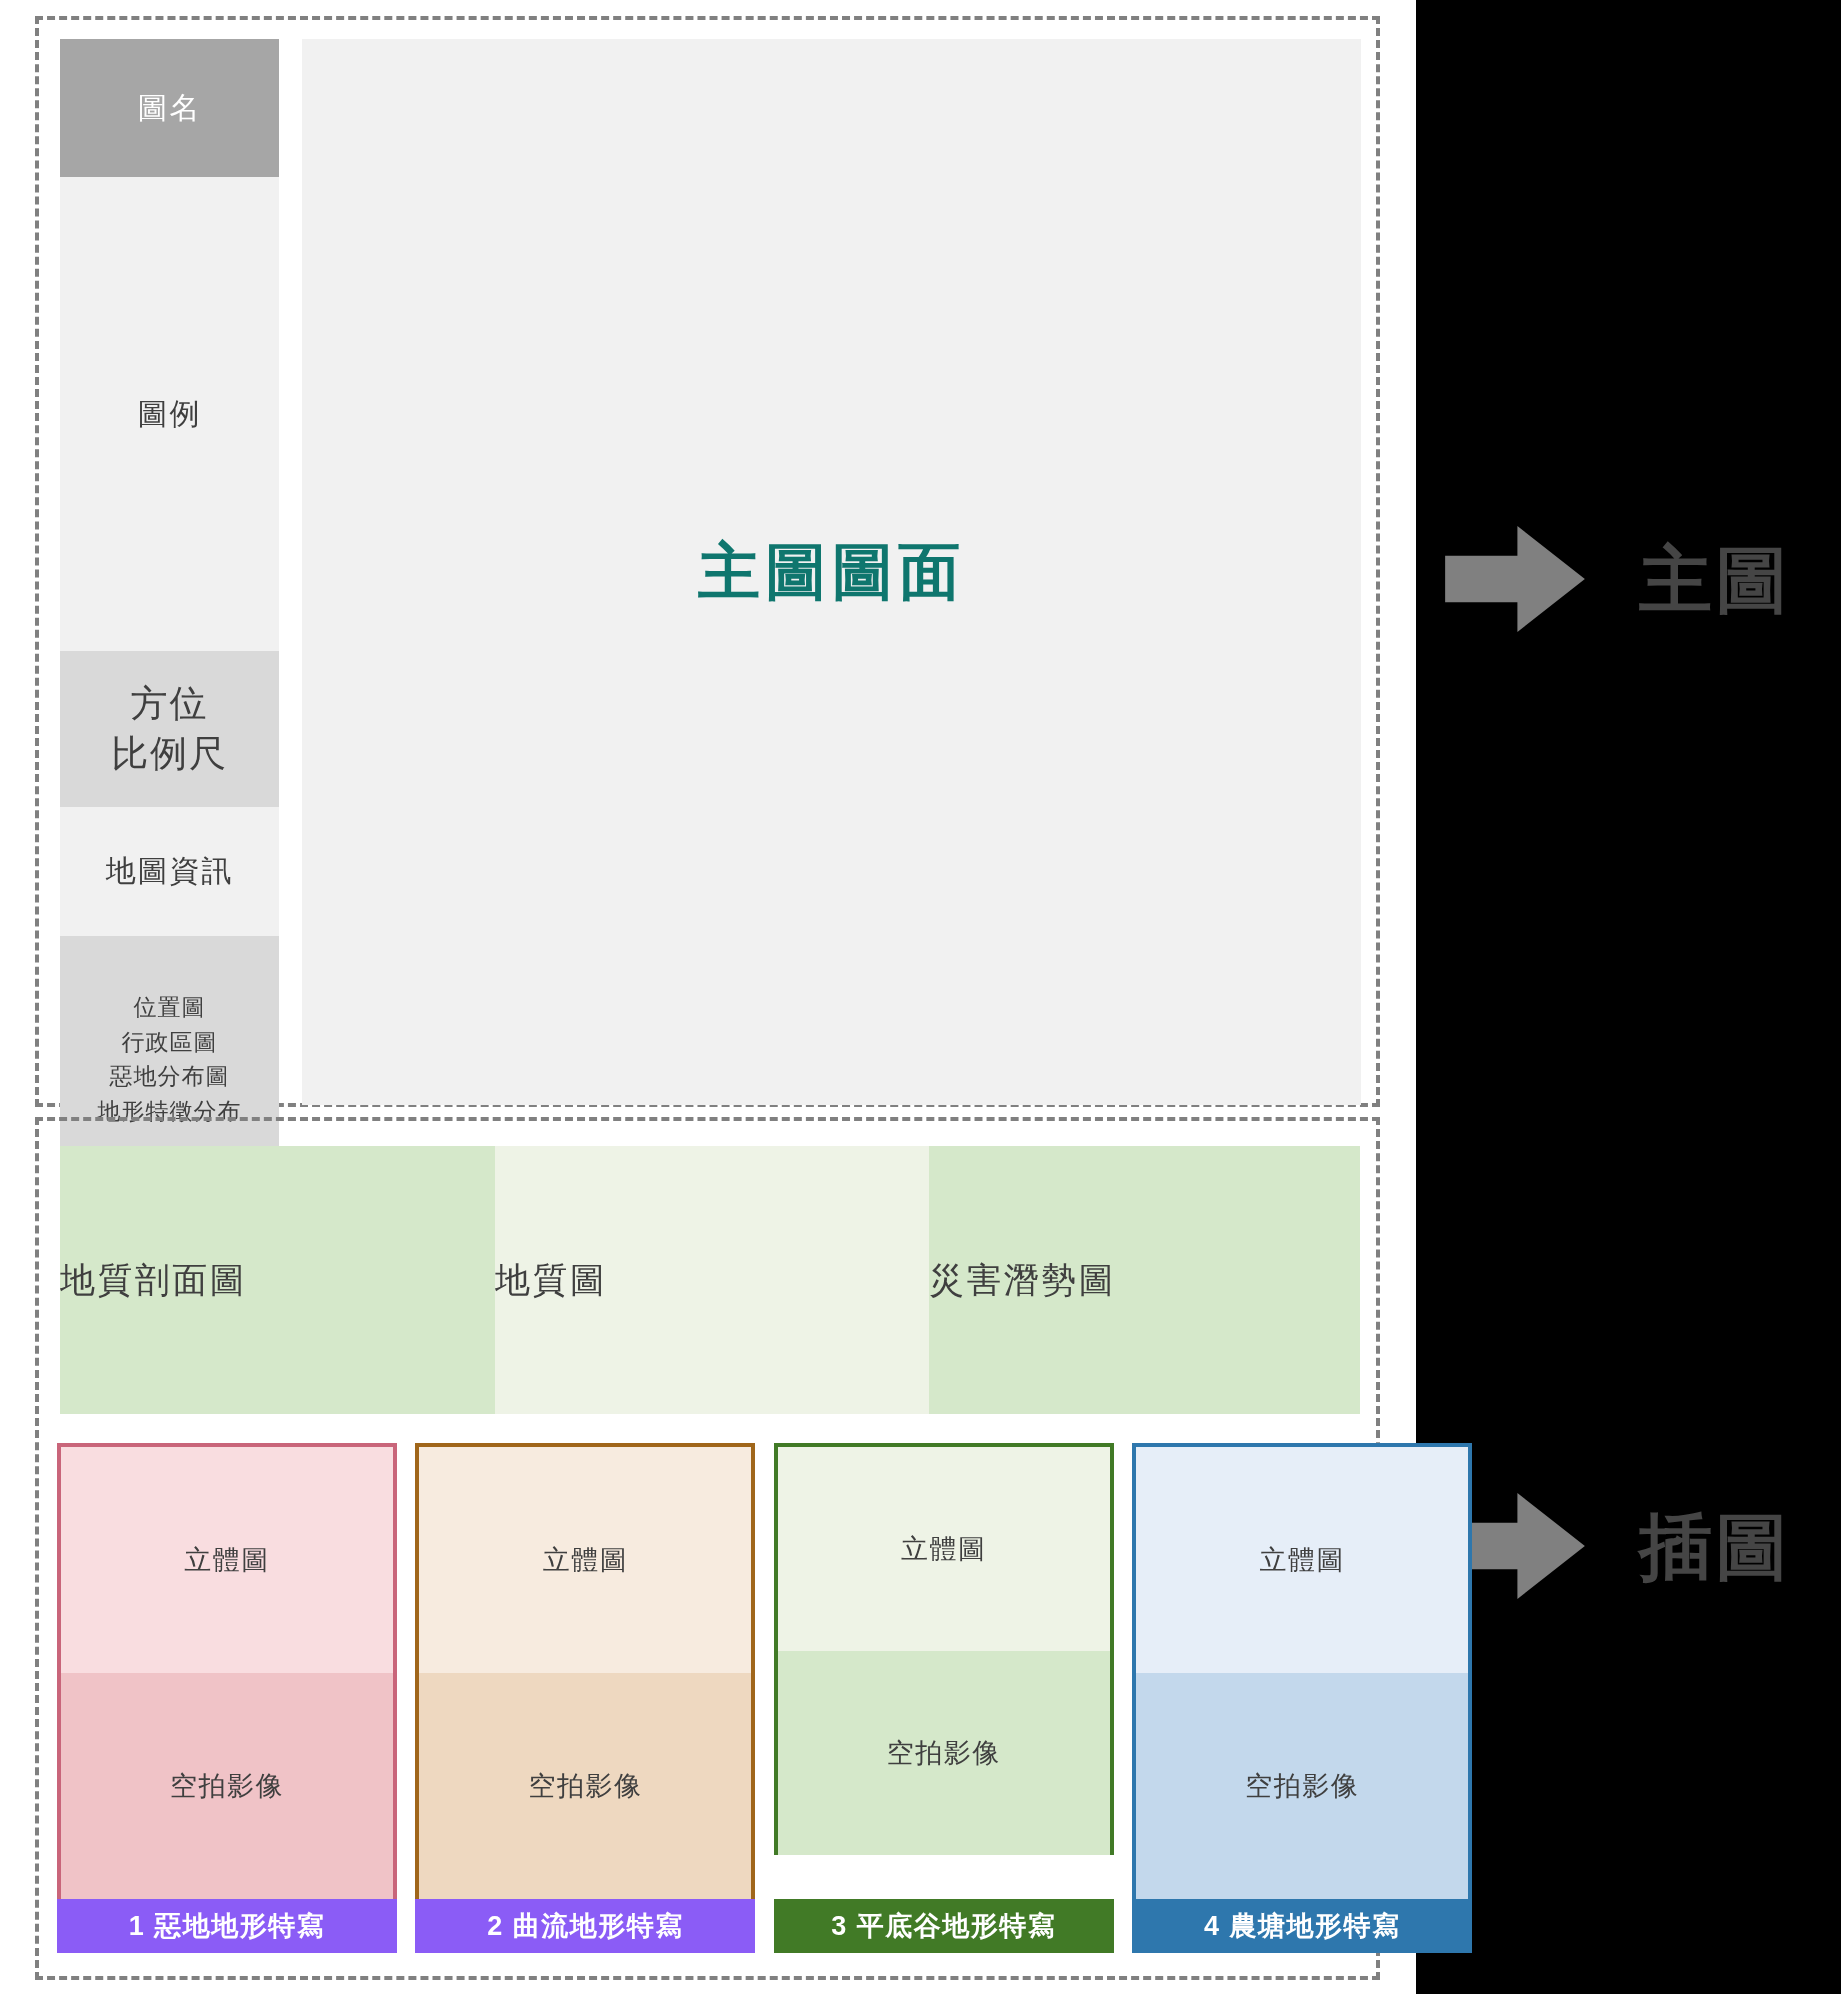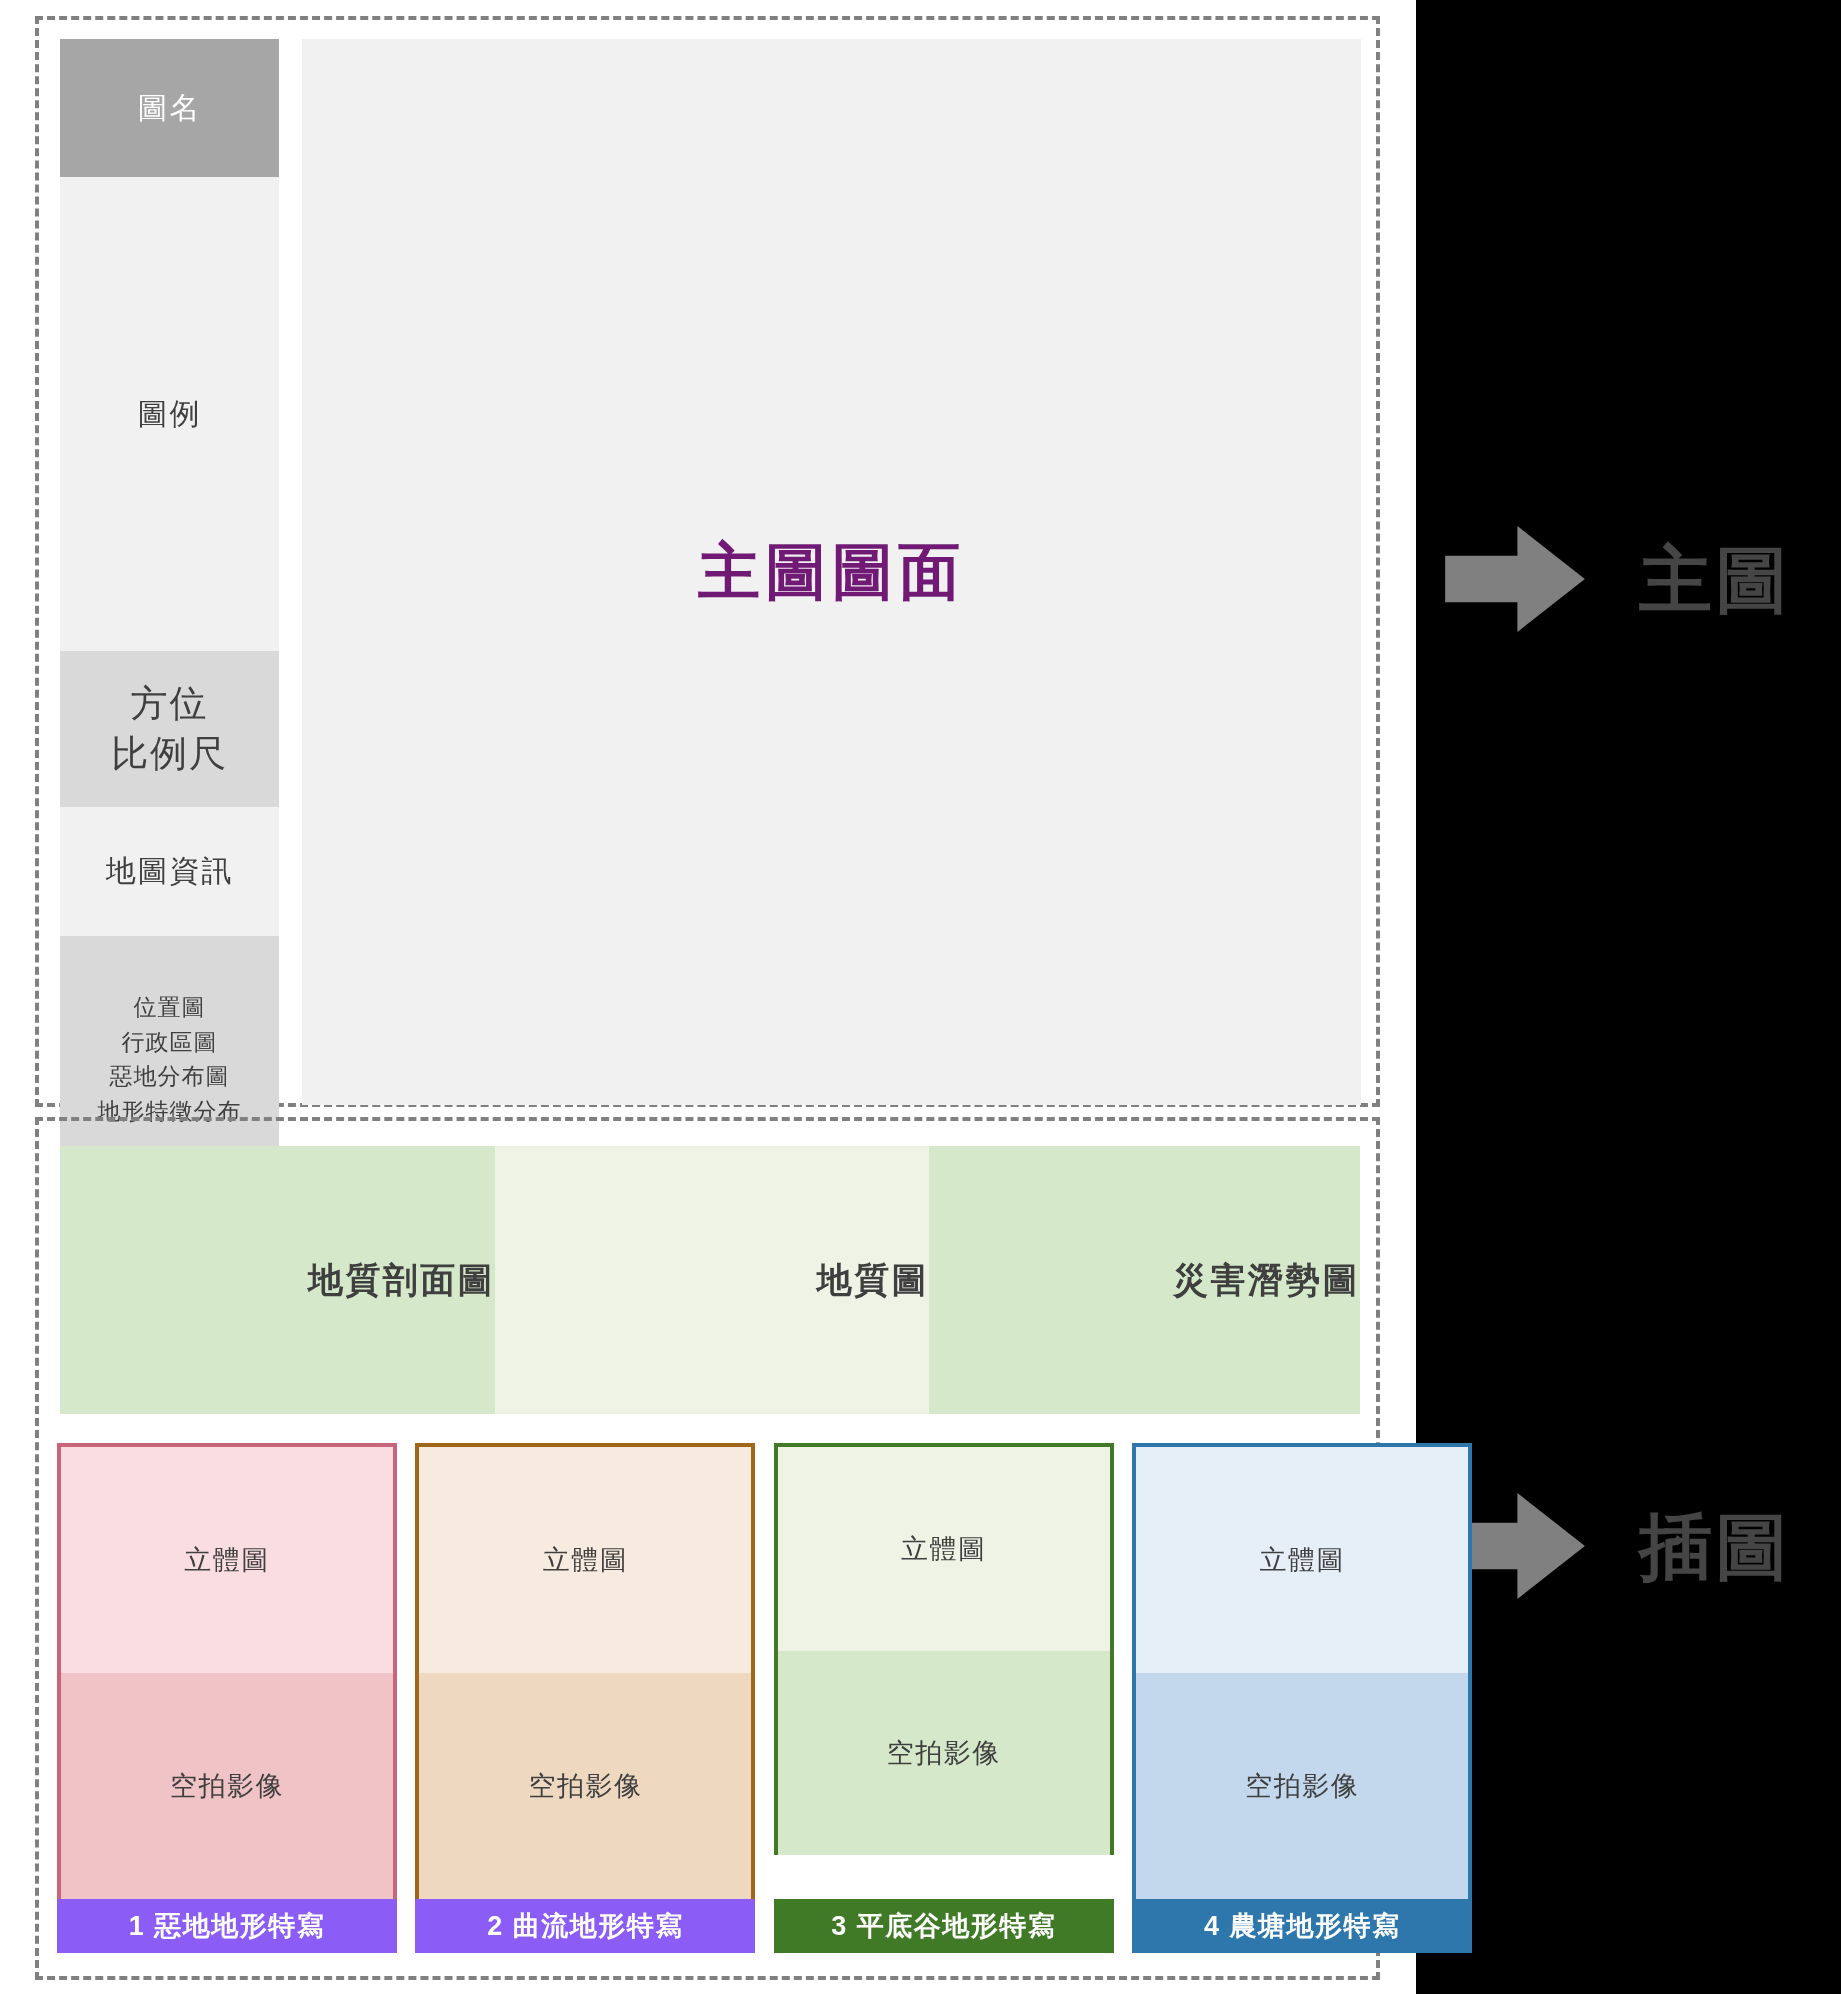--- a/index.html
+++ b/index.html
@@ -43,30 +43,30 @@
   .side-cell.north-cell { background: #d9d9d9; font-size: 37px; line-height: 1.35; letter-spacing: 1.9px;}
   .side-cell.info-cell { background: #f1f1f1; font-size: 30px; letter-spacing: 1.9px;}
   .side-cell.locator-cell { background: #d9d9d9; font-size: 23px; line-height: 1.5; letter-spacing: 1px;}
 
   
   .main-face {
     position: absolute; left: 302px; top: 39px; width: 1059px; height: 1066px;
     background: #f1f1f1;
     display: flex; align-items: center; justify-content: center;
   }
-  .main-face-label { font-size: 62px; font-weight: 700; color: #701a75; letter-spacing: 4.8px; }
+  .main-face-label { font-size: 62px; font-weight: 700; color: #0f766e; letter-spacing: 4.8px; }
 
   
   .green-row {
     position: absolute; left: 60px; top: 1146px; width: 1300px; height: 268px;
     display: flex;
   }
   .green-cell {
-    display: flex; align-items: center; justify-content: flex-end;
-    color: #3f3f3f; font-size: 35px; font-weight: 700; letter-spacing: 2.4px; padding-left: 48px;
+    display: flex; align-items: center; justify-content: flex-start;
+    color: #3f3f3f; font-size: 35px; font-weight: 400; letter-spacing: 2.4px;
   }
   .gc1 { width: 435px; background: #d5e8ca; }
   .gc2 { width: 434px; background: #eef3e6; }
   .gc3 { width: 431px; background: #d5e8ca; }
 
   
   .cards { position: absolute; left: 57px; top: 1443px; display: flex; gap: 18.4px; }
   .card { width: 340px; height: 510px; display: flex; flex-direction: column; }
   .card-body { flex: 1; display: flex; flex-direction: column; border-style: solid; border-width: 4.4px; border-bottom-width: 0; }
   .card-top, .card-bot {

